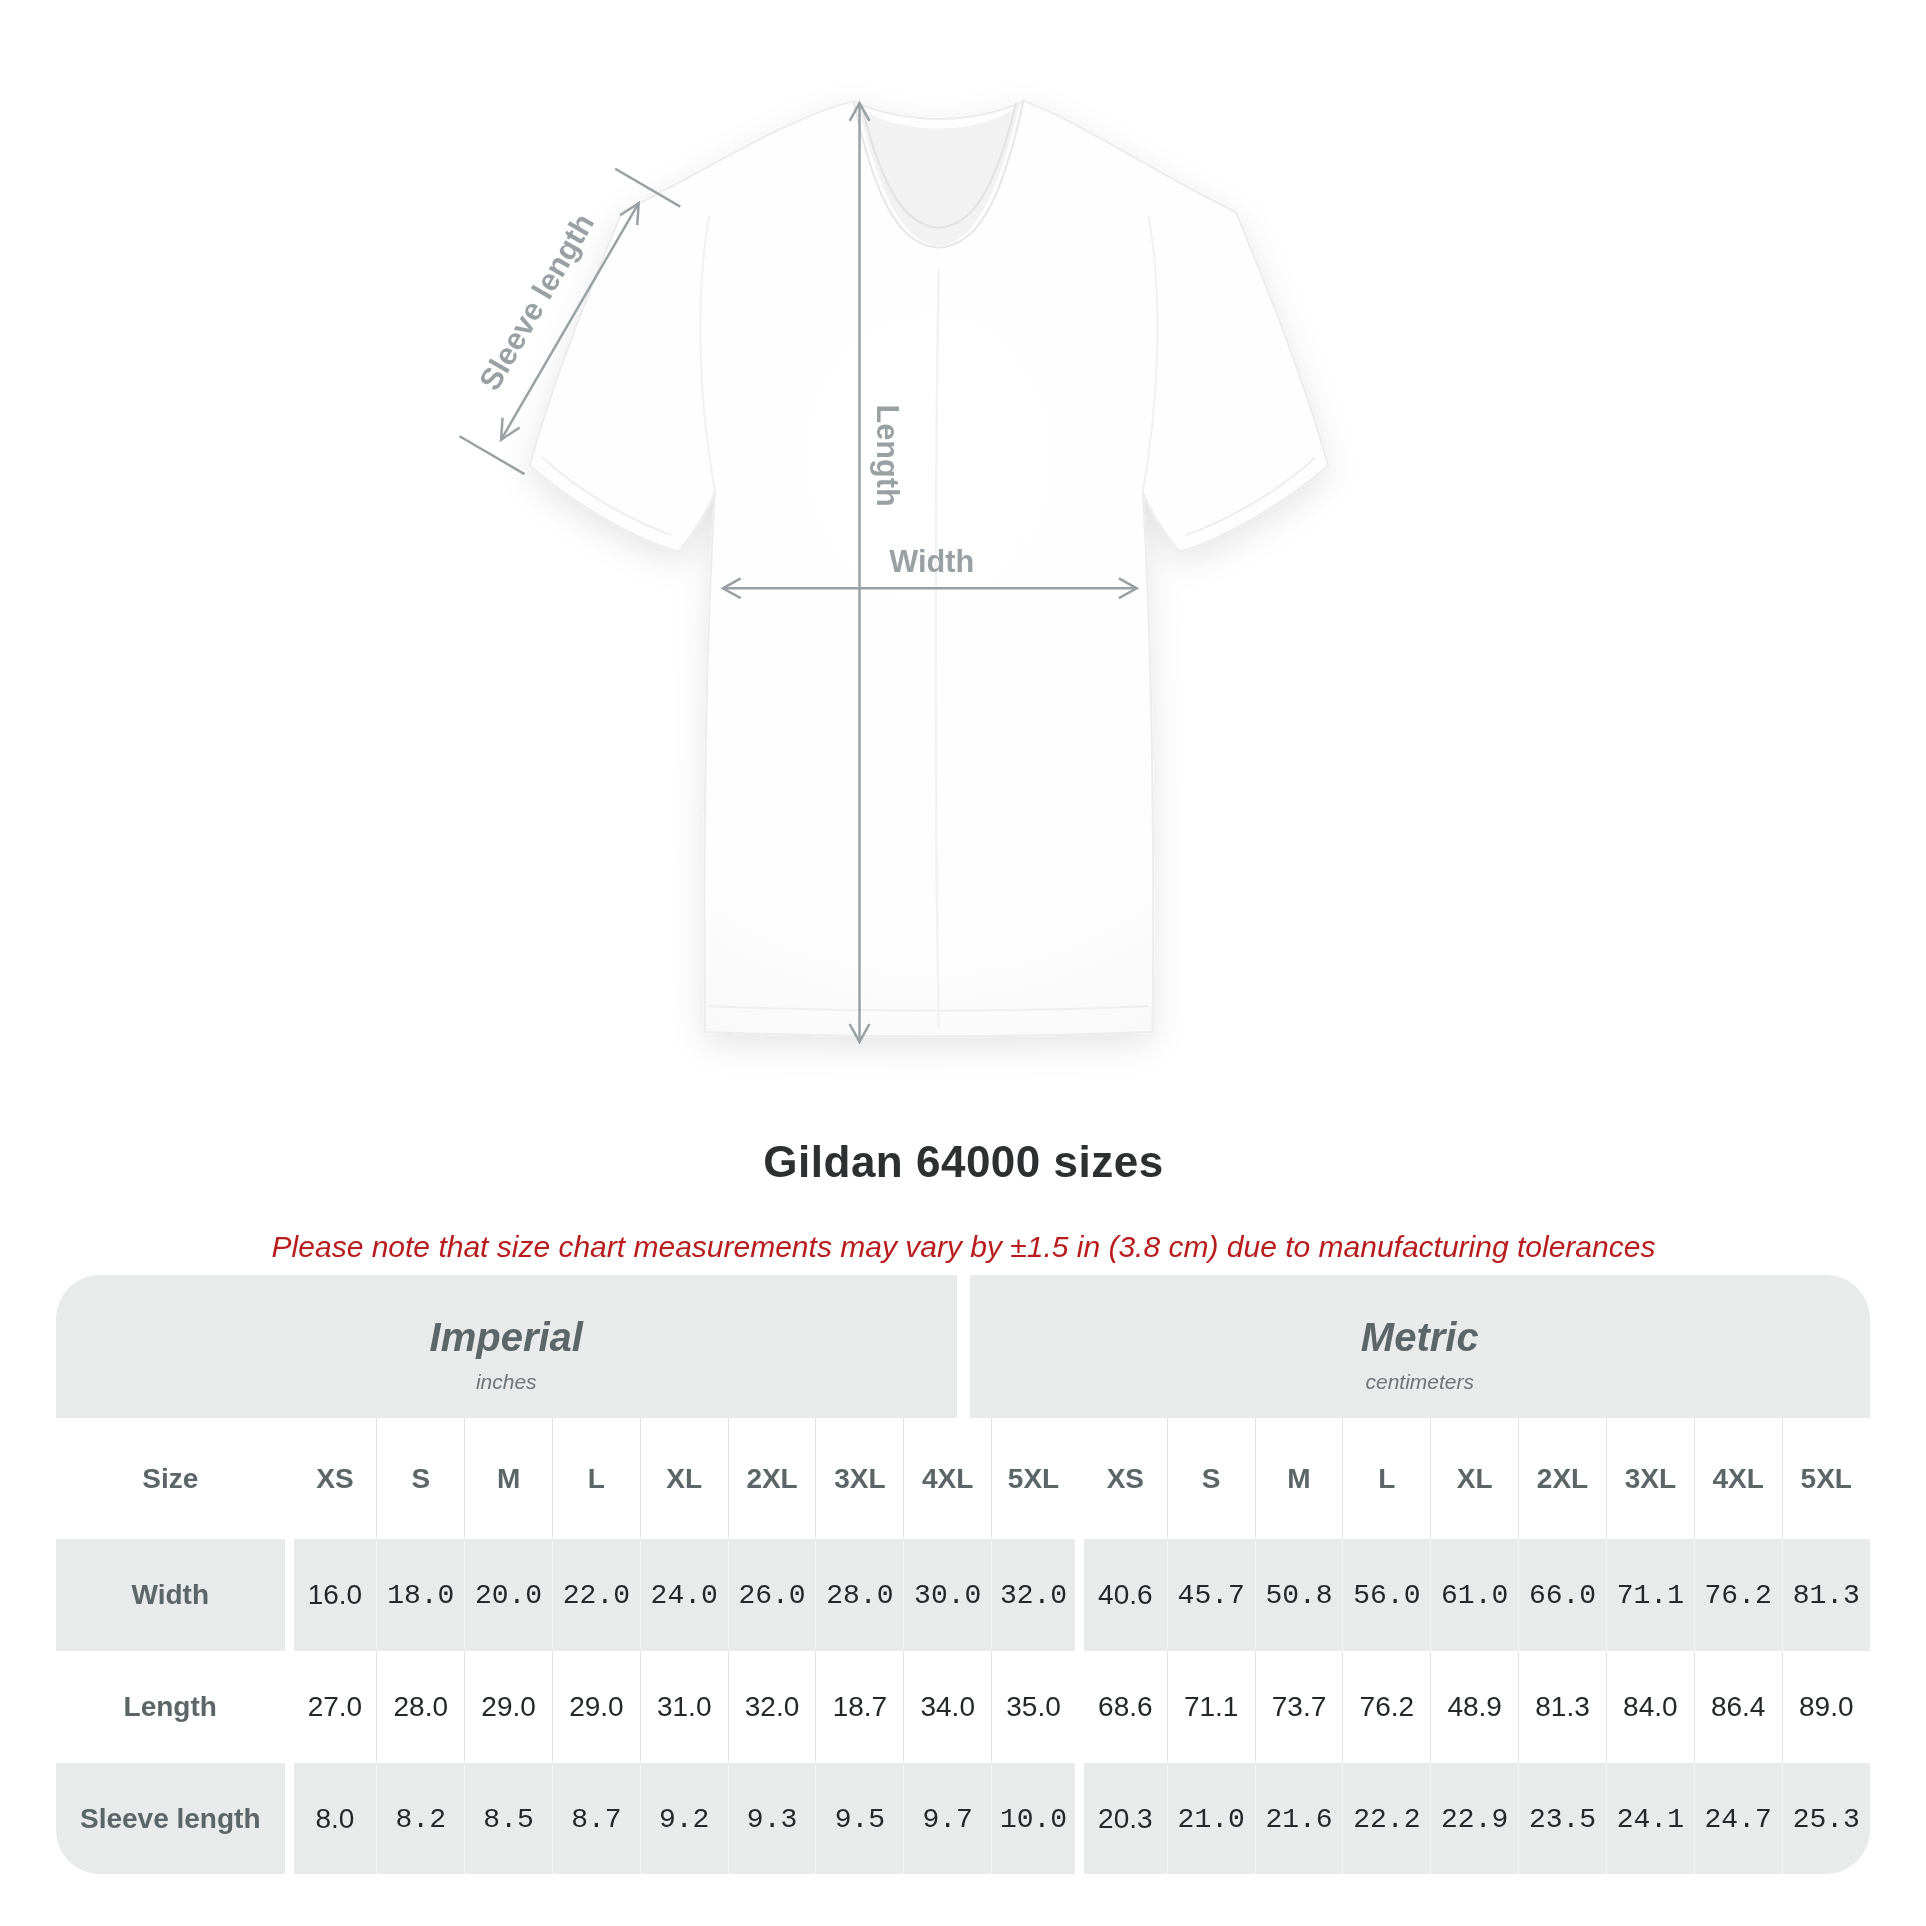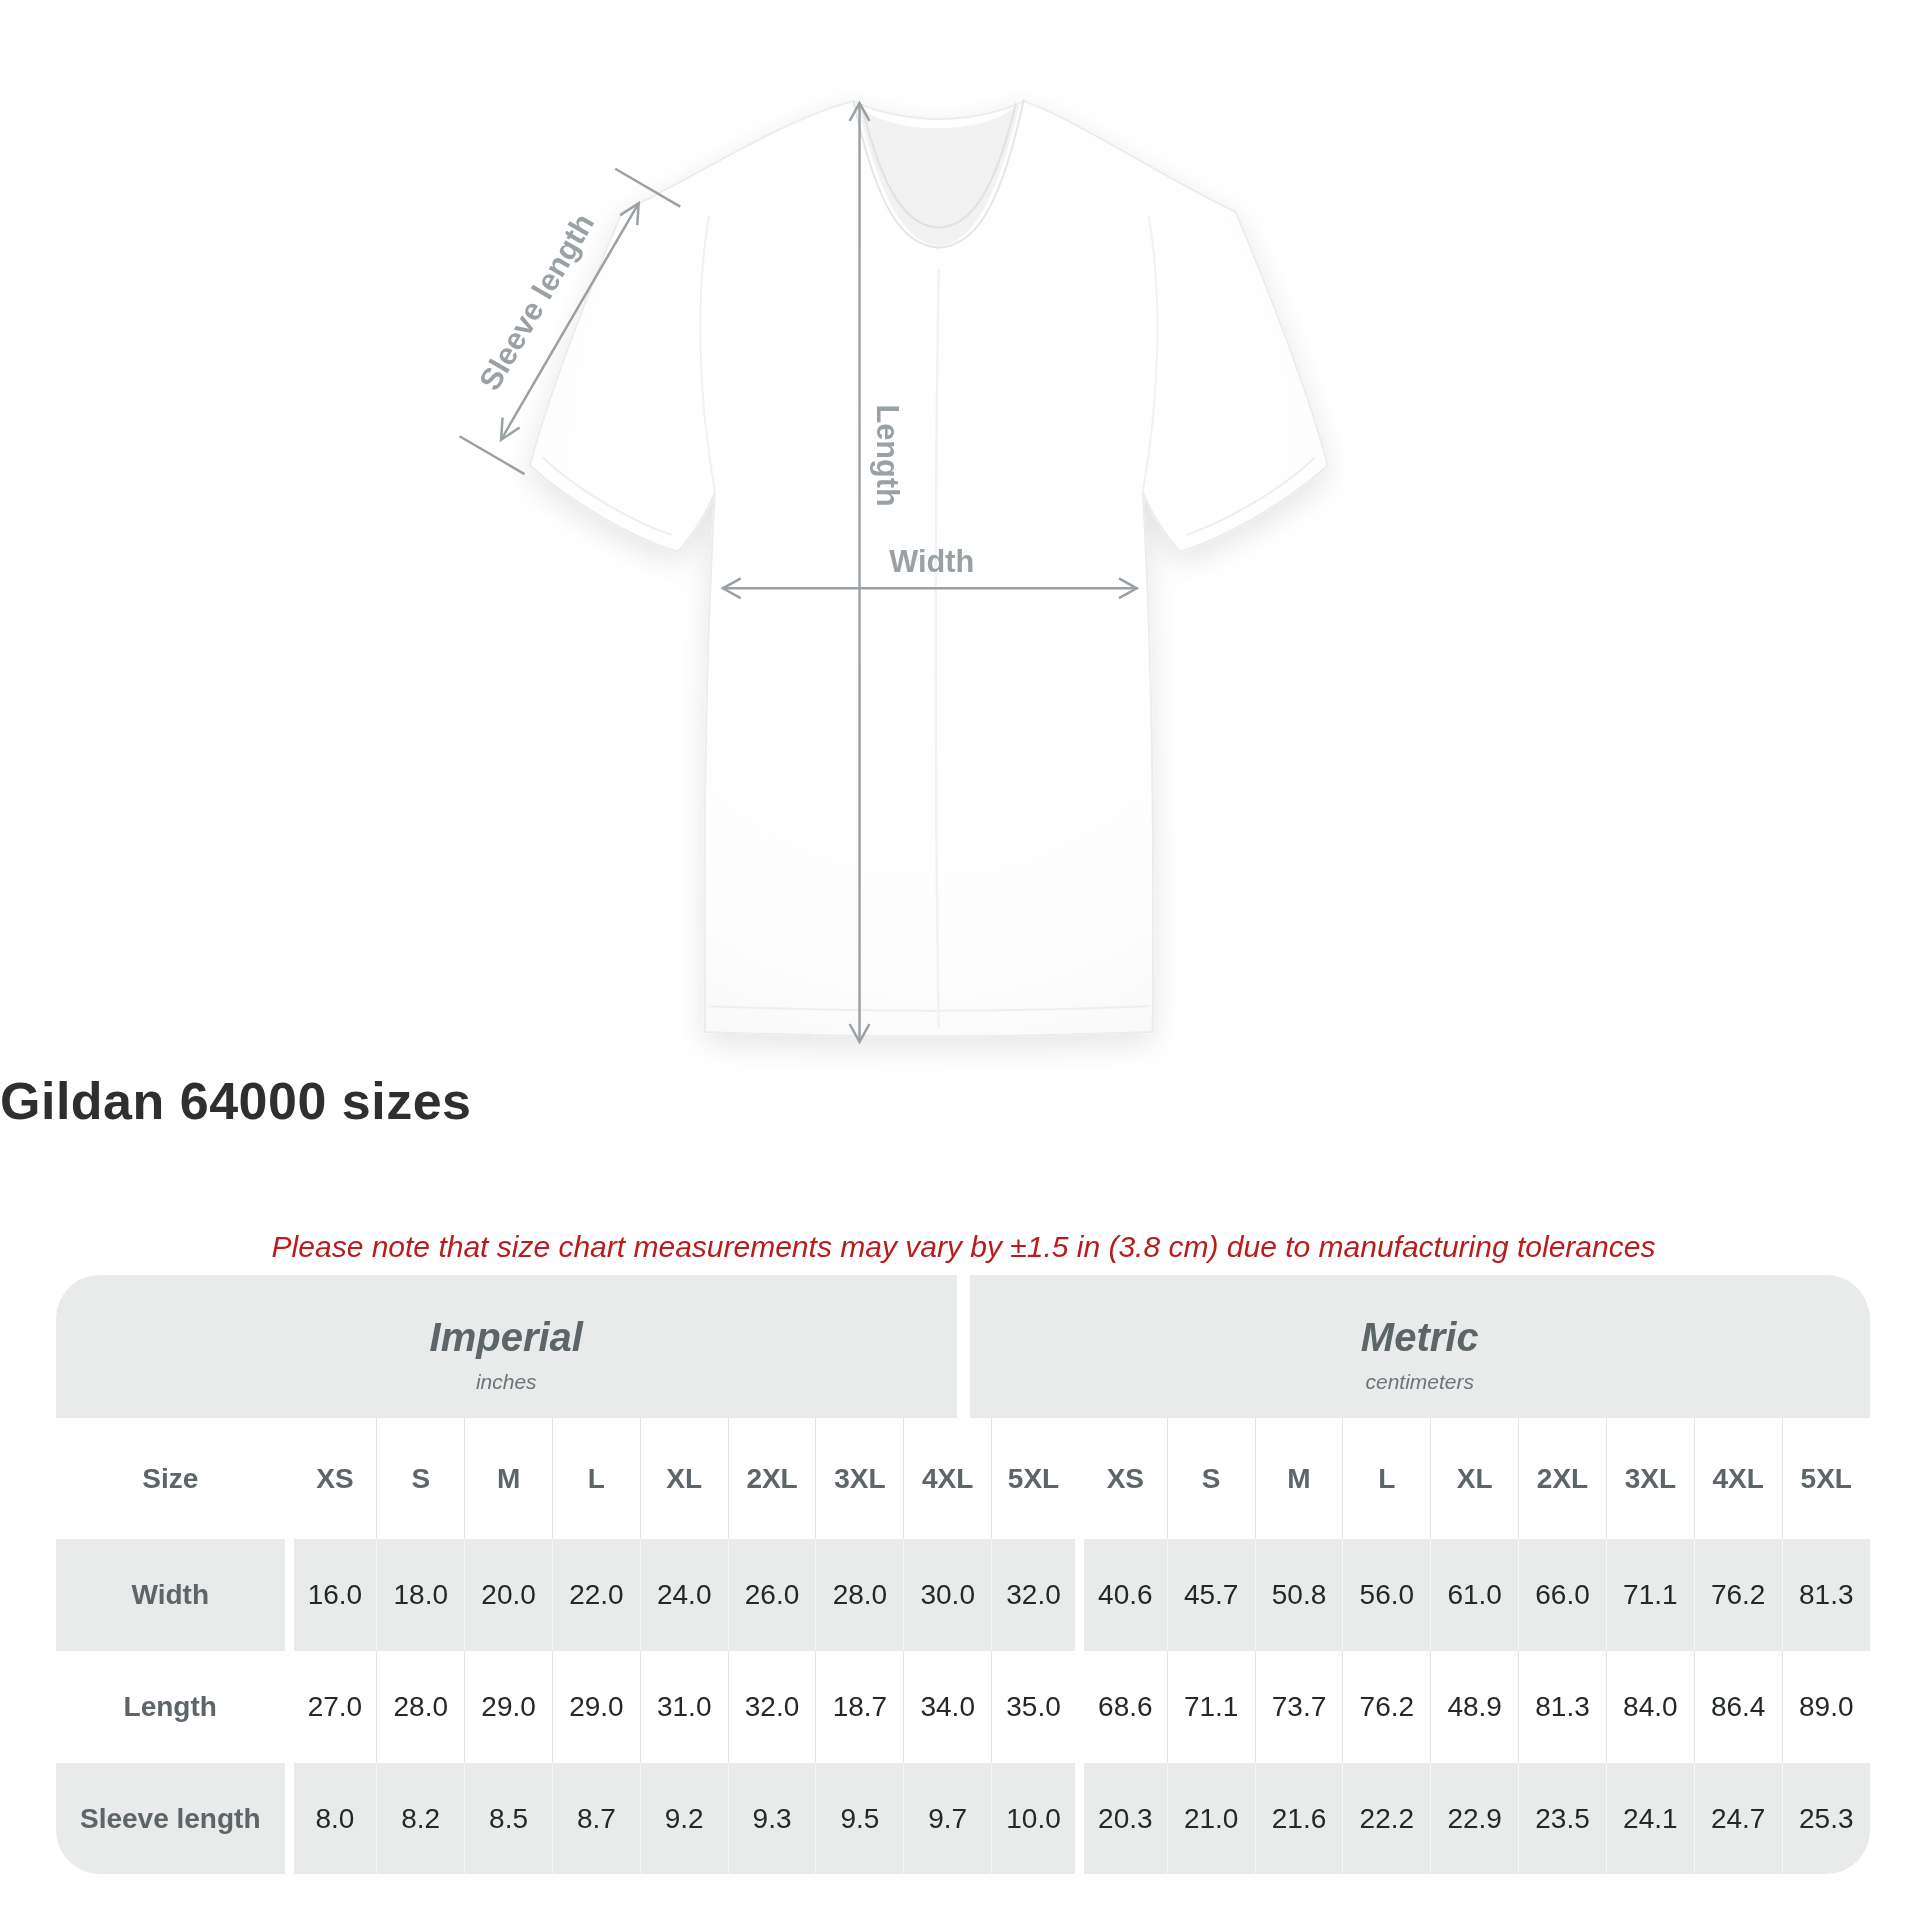--- a/index.html
+++ b/index.html
@@ -3,22 +3,22 @@
 <meta charset="utf-8">
 <style>
   html,body{margin:0;padding:0;background:#ffffff;}
   .page{position:relative;width:1927px;height:1927px;background:#ffffff;overflow:hidden;
         font-family:"Liberation Sans","DejaVu Sans",sans-serif;}
 
   
   .diagram{position:absolute;left:0;top:0;width:1927px;height:1238px;}
 
   
-  .title{position:absolute;left:0;top:1071px;width:100%;text-align:left;
-         font-size:52px;font-weight:bold;color:#2d2f31;letter-spacing:0.5px;}
+  .title{position:absolute;left:0;top:1137px;width:100%;text-align:center;
+         font-size:44px;font-weight:bold;color:#2d2f31;letter-spacing:0.5px;}
   .note{position:absolute;left:0;top:1230px;width:100%;text-align:center;
         font-style:italic;font-size:30px;color:#b91c1c;}
 
   
   .table-wrap{position:absolute;left:56px;top:1275px;width:1814px;height:599px;
               border-radius:44px;overflow:hidden;background:#ffffff;}
   .unit-band{display:flex;height:143px;gap:13px;}
   .unit-half{flex:1;background:#e9eaea;display:flex;flex-direction:column;
              align-items:center;justify-content:center;padding-top:16px;}
   .unit-title{font-size:40px;font-weight:bold;font-style:italic;color:#5c6568;line-height:1;}
@@ -31,21 +31,21 @@
   tr.vals{height:112px;}
   tr.sizes td{background:#ffffff;}
   tr.g td{background:#e9eaea;}
   tr.w td{background:#ffffff;}
   td.lbl{font-weight:bold;color:#5c6568;text-align:center;}
   tr.sizes td.d{font-weight:bold;color:#5c6568;}
   tr.vals td.d{font-weight:normal;color:#24282a;}
   td.d.gs{border-left:9px solid #ffffff;}
   tr.sizes td.d:not(.gs){border-left:1px solid #e4e4e4;}
   tr.w td.d:not(.gs){border-left:1px solid #e4e4e4;}
-  tr.g td.d:not(.gs){border-left:1px solid #f5f5f5;}
+  tr.g td.d:not(.gs){border-left:1px solid #f5f5f5;font-family:Liberation Mono, monospace;}
 
   .measure-text{font-weight:bold;font-size:31px;fill:#9aa1a4;}
 </style>
 </head>
 <body>
 
 <div class="page">
 
   <svg class="diagram" viewBox="0 0 1946 1250">
     <defs>

